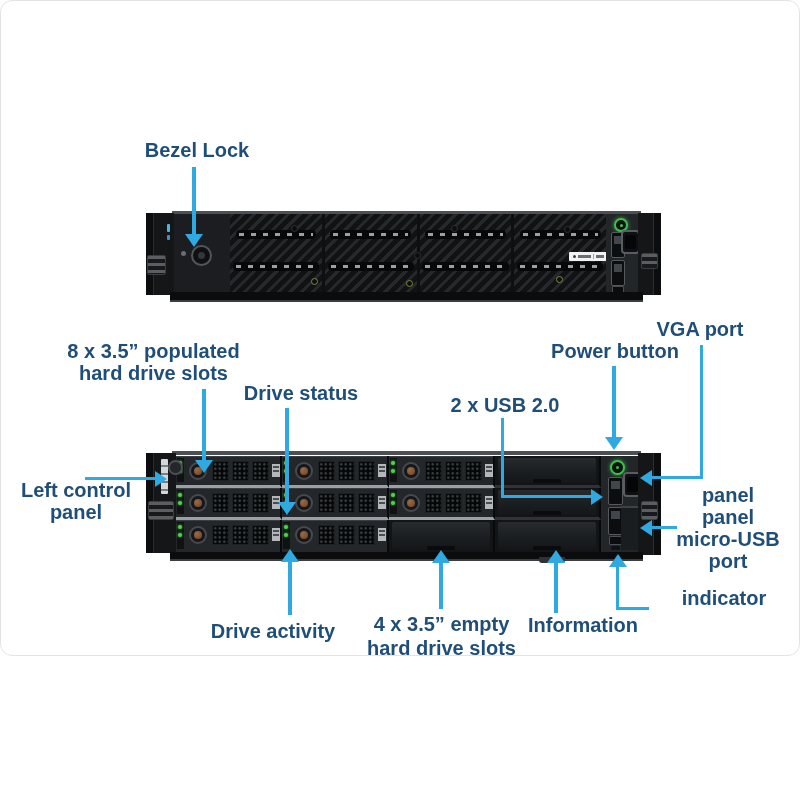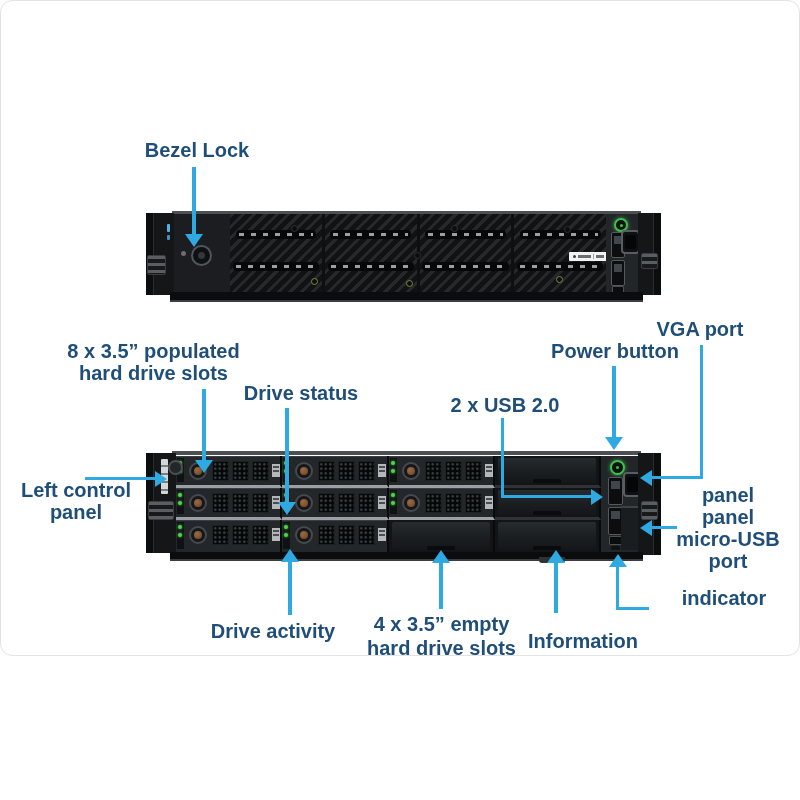--- a/index.html
+++ b/index.html
@@ -22,21 +22,21 @@
   #lbl-bezel-lock{left:140px;top:138px;width:112px;}
   #lbl-populated{left:50px;top:339px;width:205px;}
   #lbl-drive-status{left:235px;top:381px;width:130px;}
   #lbl-usb{left:443px;top:393px;width:122px;}
   #lbl-power{left:548px;top:339px;width:132px;}
   #lbl-vga{left:649px;top:317px;width:100px;}
   #lbl-idrac-usb{left:660px;top:483px;width:134px;line-height:22px;}
   #lbl-left-cp{left:14px;top:478px;width:122px;}
   #lbl-drive-activity{left:203px;top:619px;width:138px;}
   #lbl-empty{left:358px;top:611px;width:165px;line-height:24px;}
-  #lbl-info-tag{left:518px;top:629px;width:128px;}
+  #lbl-info-tag{left:518px;top:613px;width:128px;}
   #lbl-idrac-ind{left:648px;top:587px;width:150px;line-height:21px;}
 
   
   .vl,.hl{position:absolute;background:var(--arrow);}
   .vl{width:4px;} .vl.thin{width:3px;}
   .hl{height:3px;}
   .ah{position:absolute;width:0;height:0;border-style:solid;border-color:transparent;}
   .ah.down{border-left:9px solid transparent;border-right:9px solid transparent;border-top:13px solid var(--arrow);}
   .ah.up{border-left:9px solid transparent;border-right:9px solid transparent;border-bottom:13px solid var(--arrow);}
   .ah.left{border-top:8px solid transparent;border-bottom:8px solid transparent;border-right:12px solid var(--arrow);}

